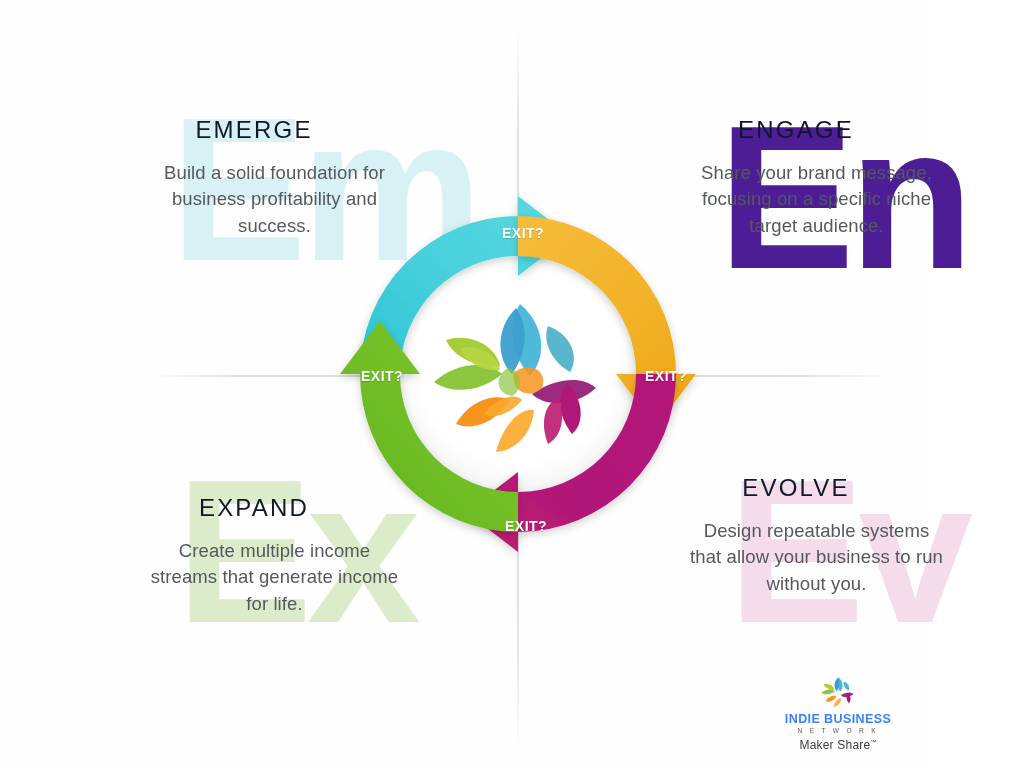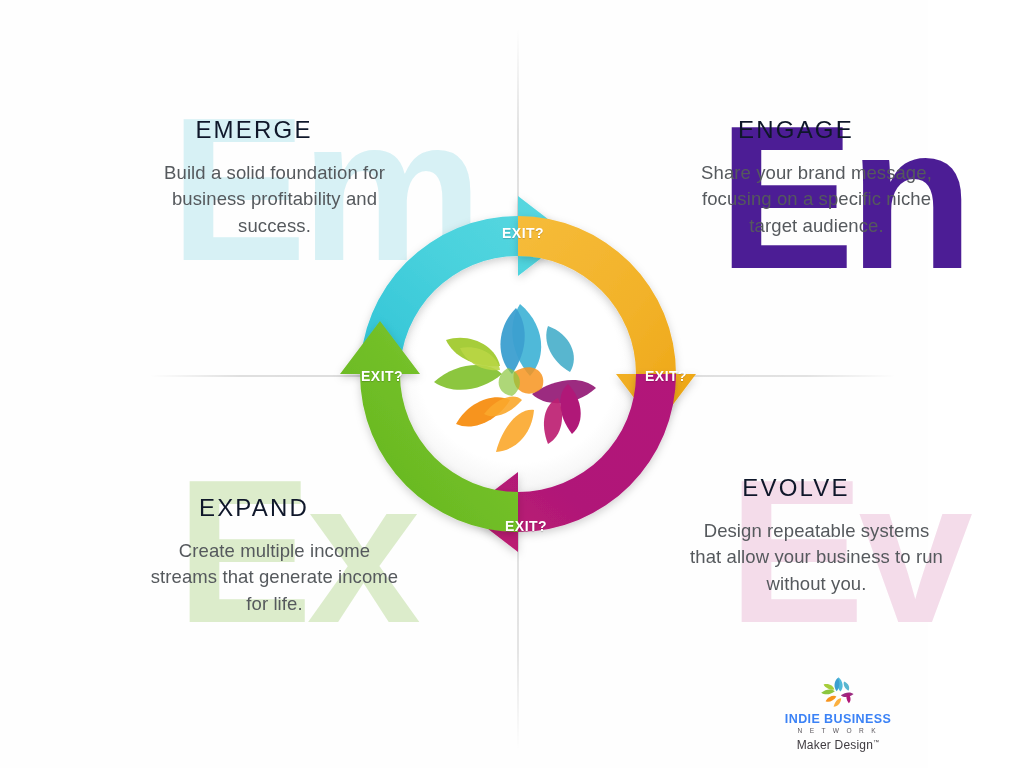--- a/index.html
+++ b/index.html
@@ -300,16 +300,16 @@
         <path d="M -72 -38 C -48 -46 -22 -32 -18 -12 C -40 -10 -64 -20 -72 -38 Z" fill="#a6cd3a"></path>
         <path d="M -84 4 C -62 -16 -30 -18 -16 -4 C -34 12 -64 18 -84 4 Z" fill="#8cc63f"></path>
         <path d="M -62 46 C -50 24 -24 14 -8 22 C -20 42 -44 54 -62 46 Z" fill="#f7941e"></path>
         <path d="M -22 74 C -16 50 0 30 16 32 C 14 54 0 72 -22 74 Z" fill="#fbb040"></path>
         <path d="M 78 10 C 58 28 28 30 14 16 C 34 2 62 -4 78 10 Z" fill="#9c2b80"></path>
         <path d="M 54 56 C 40 38 38 16 50 6 C 64 20 68 44 54 56 Z" fill="#b01878"></path>
       </g>
     </svg>
     <div class="brand-name">INDIE BUSINESS</div>
     <div class="brand-sub">N E T W O R K</div>
-    <div class="brand-tag"><span>Maker Design</span><sup>™</sup></div>
+    <div class="brand-tag"><span>Maker Share</span><sup>™</sup></div>
   </div>
 
 </div>
 
 </body></html>

